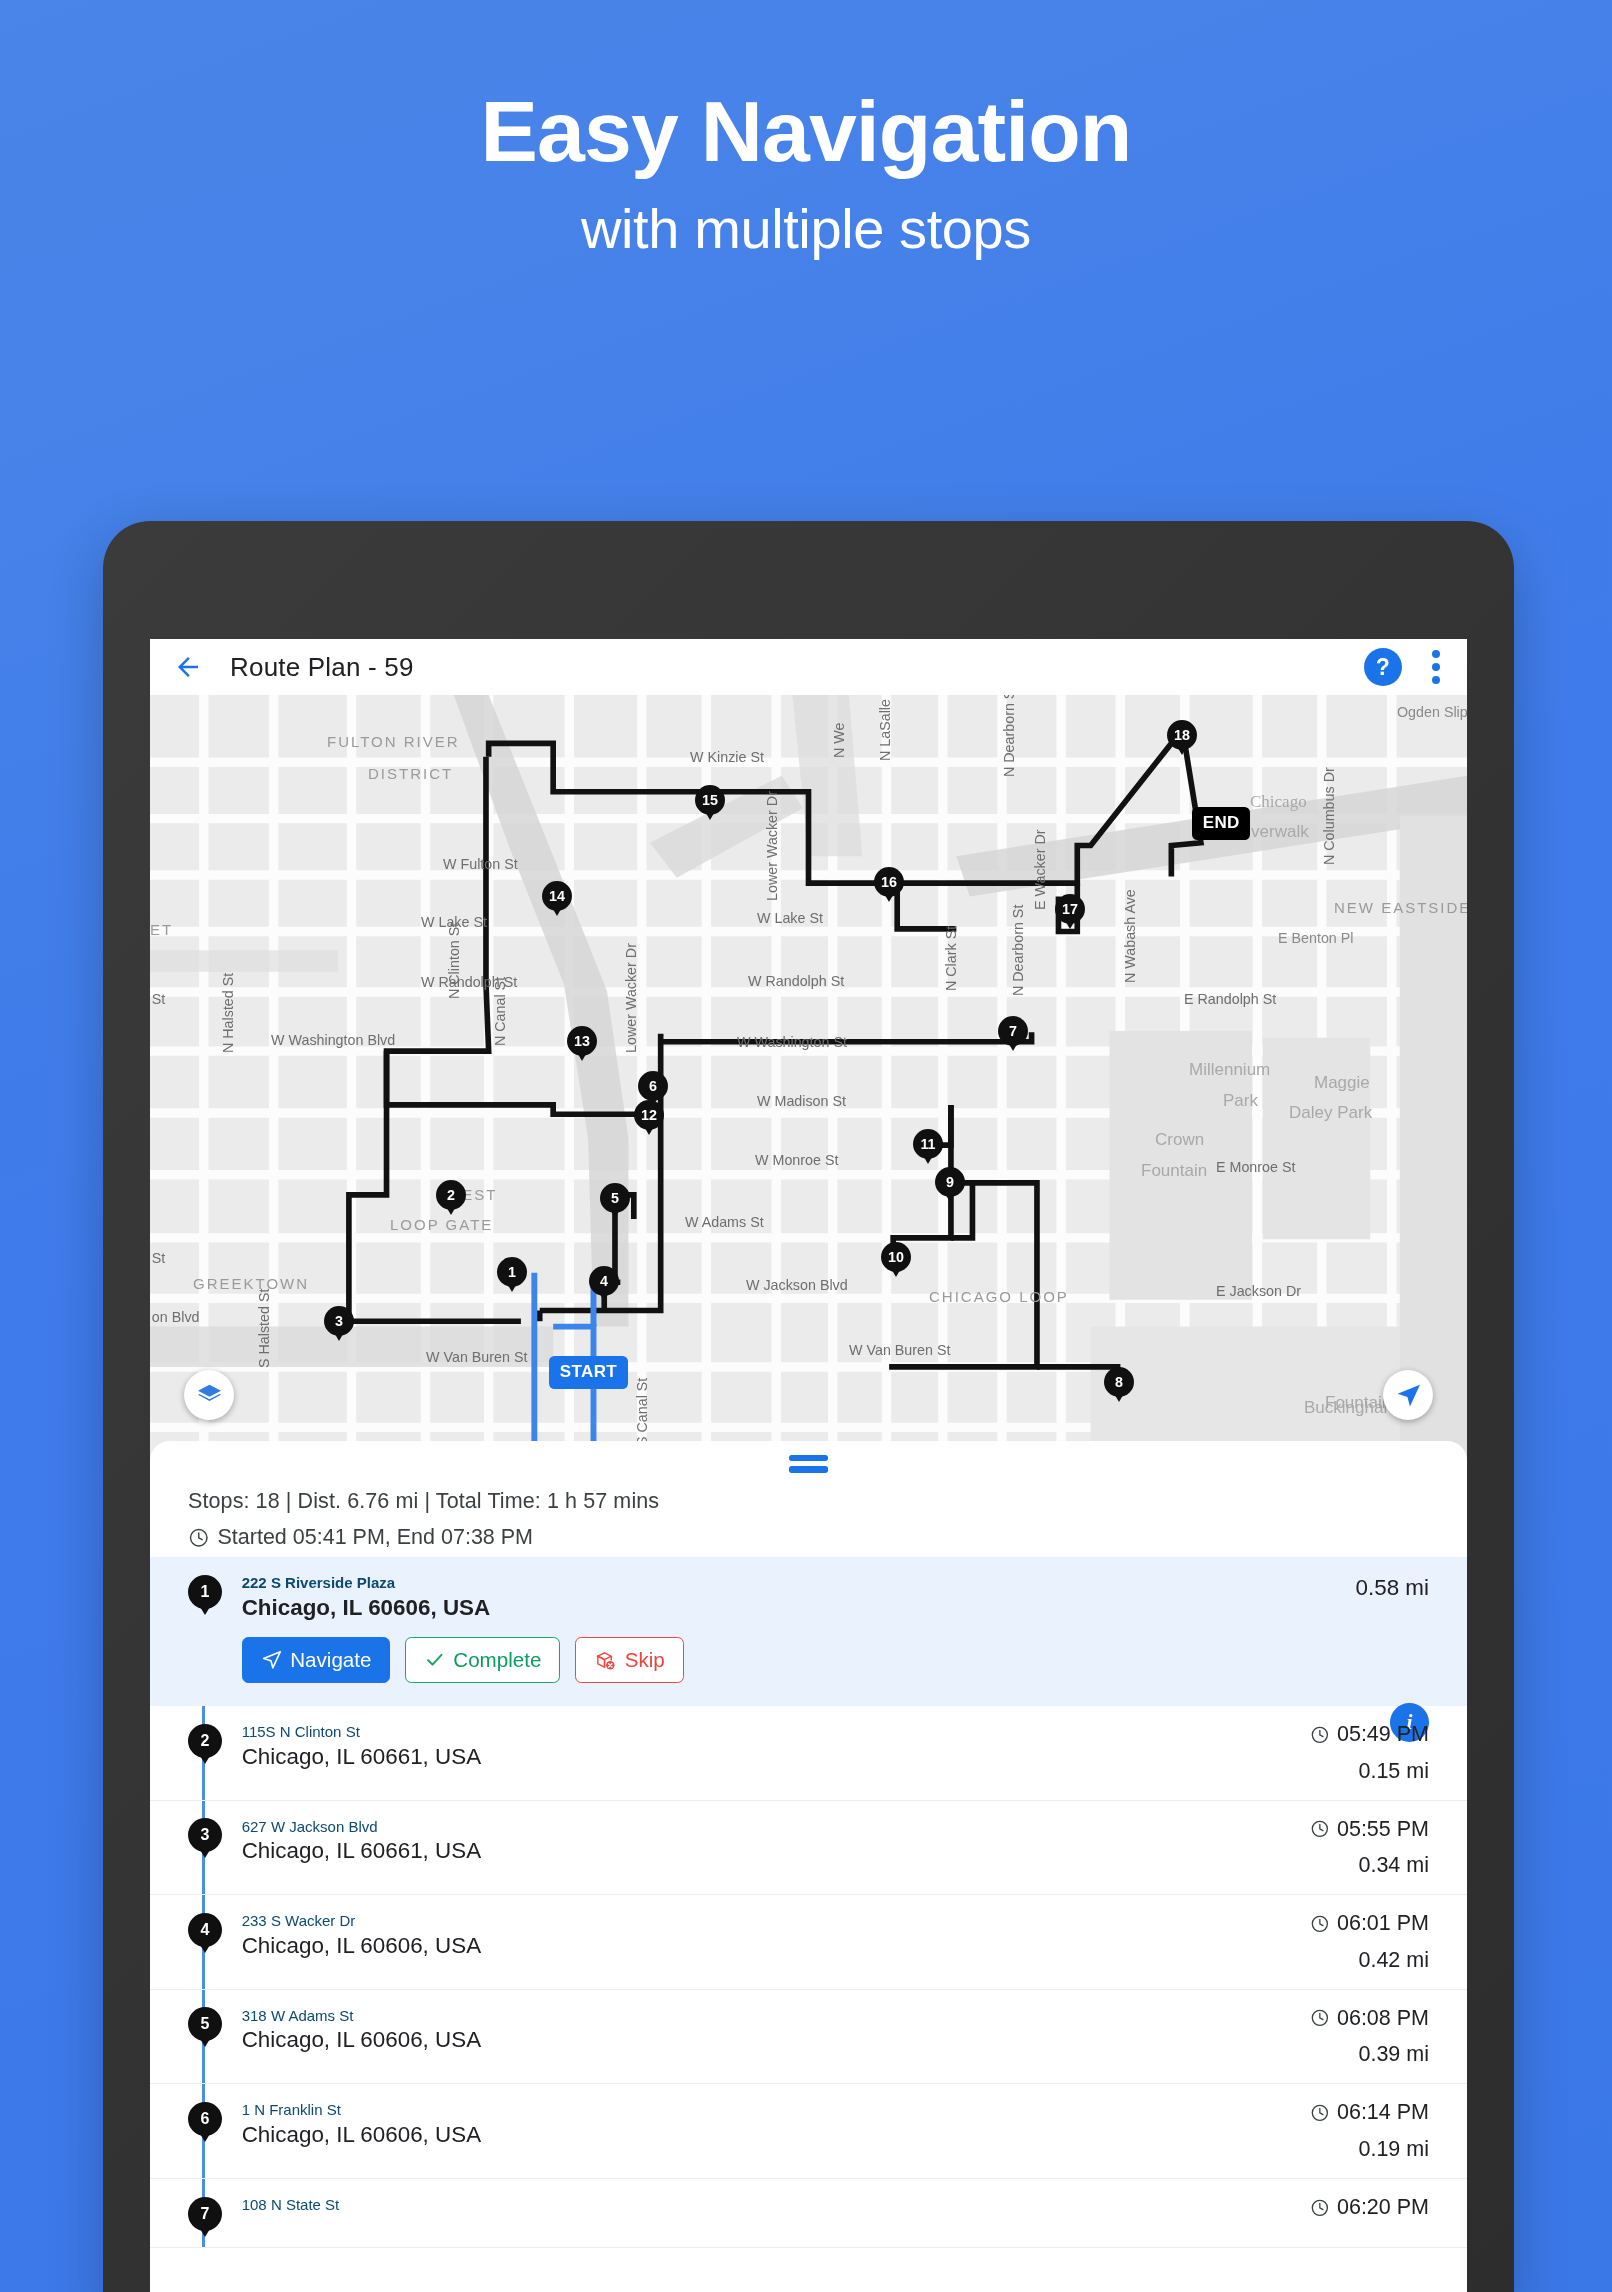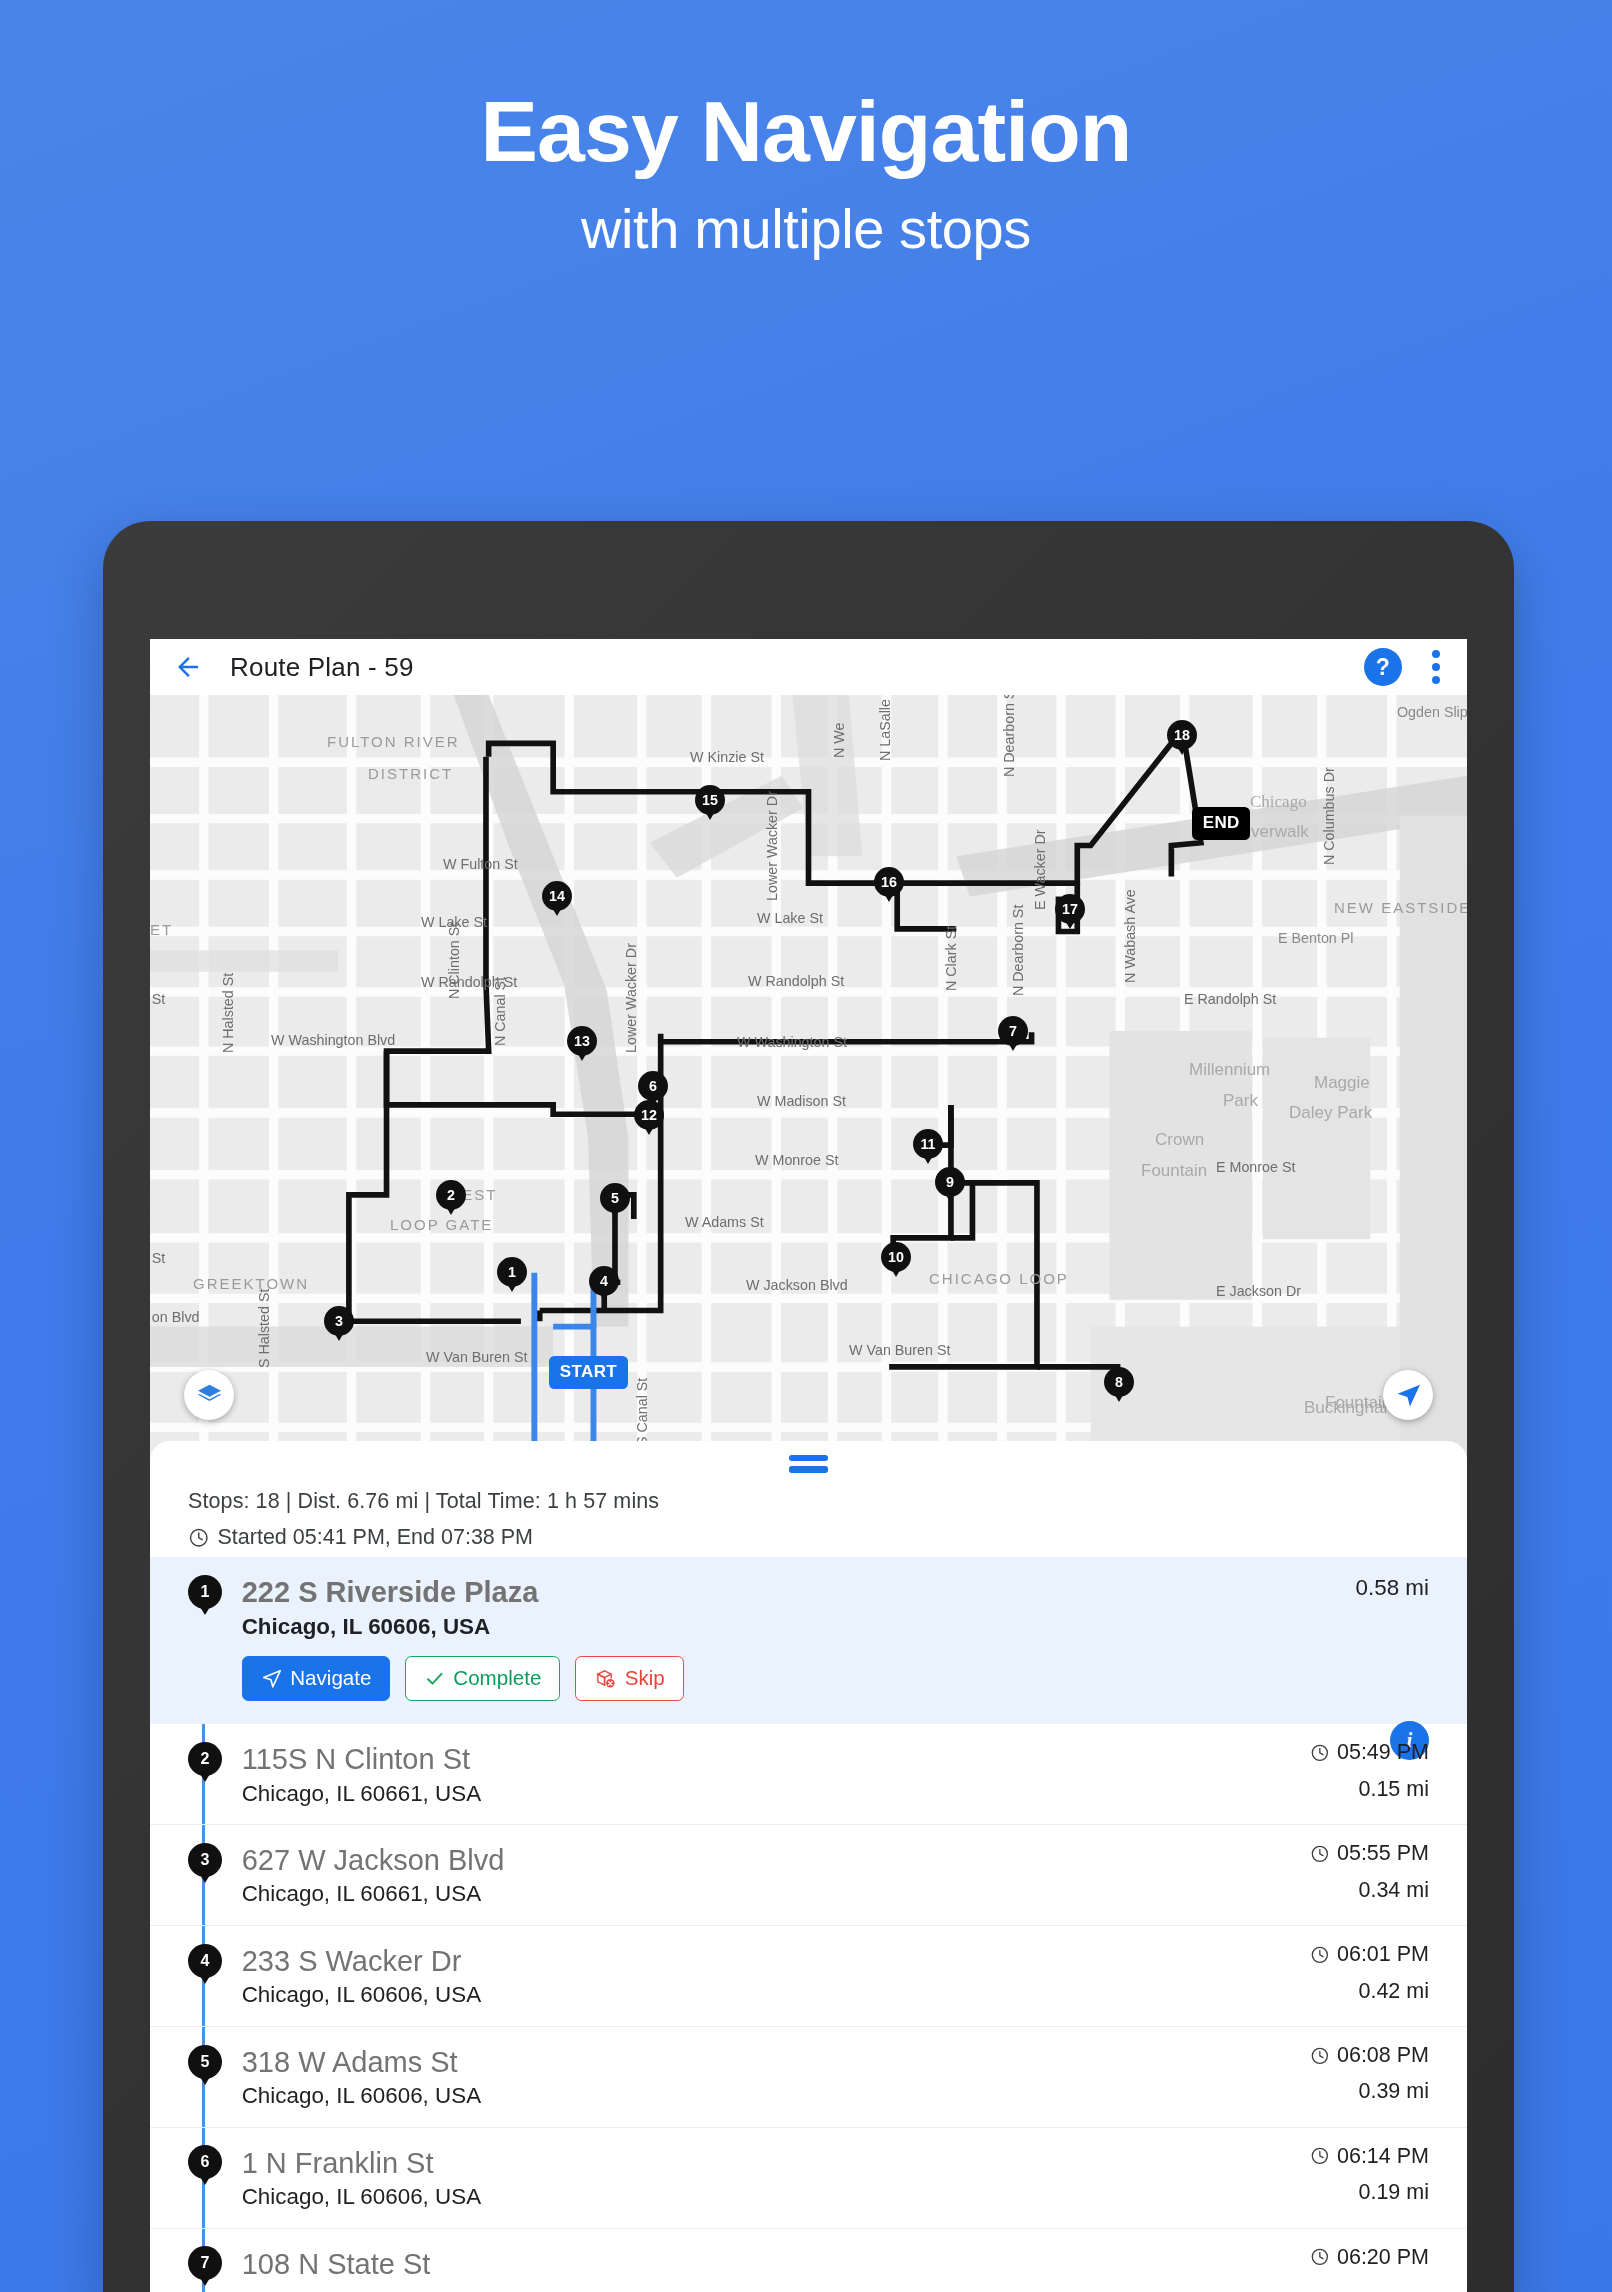--- a/index.html
+++ b/index.html
@@ -126,21 +126,21 @@
     background:#101010; color:#fff; font-size:16px; font-weight:bold;
     display:flex; align-items:center; justify-content:center; position:relative;
     margin-top:1.8px;
   }
   .pin::after {
     content:""; position:absolute; left:50%; top:27px; transform:translateX(-50%);
     width:0; height:0; border-left:8px solid transparent;
     border-right:8px solid transparent; border-top:13.4px solid #101010;
   }
   .stop-body { flex:1; margin-left:19.7px; }
-  .addr1 { font-size:29px; color:#737373; line-height:1.32; }
+  .addr1 { font-size:15px; color:#0c4a6e; line-height:1.32; }
   .addr2 { font-size:22.4px; color:#202124; line-height:1.32; }
   .stop.active .addr1, .stop.active .addr2 { font-weight:bold; }
   .eta { font-size:21.5px; color:#3c4043; margin-top:10.7px; }
 
   .actions { display:flex; gap:14.3px; margin-top:14.3px; }
   .btn {
     display:flex; align-items:center; gap:8px; font-size:20.6px;
     padding:9.9px 18px; border-radius:6.3px; cursor:pointer; font-weight:400;
   }
   .btn-nav { background:#1a73e8; color:#fff; border:1.8px solid #1a73e8; }
@@ -288,21 +288,21 @@
         <span class="map-label dark" style="left:288px;top:764px;">W Harrison St</span>
         <span class="map-label dark" style="left:652px;top:759px;">W Harrison St</span>
         <span class="map-label dark vert" style="left:882px;top:215px;">E Wacker Dr</span>
         <span class="map-label" style="left:1128px;top:235px;">E Benton Pl</span>
         <span class="map-label dark" style="left:1034px;top:296px;">E Randolph St</span>
         <span class="map-label dark" style="left:1066px;top:464px;">E Monroe St</span>
         <span class="map-label dark" style="left:1066px;top:588px;">E Jackson Dr</span>
         <span class="map-label area" style="left:43px;top:580px;">GREEKTOWN</span>
         <span class="map-label area" style="left:296px;top:491px;">WEST</span>
         <span class="map-label area" style="left:240px;top:521px;">LOOP GATE</span>
-        <span class="map-label area" style="left:779px;top:575px;">CHICAGO LOOP</span>
+        <span class="map-label area" style="left:779px;top:593px;">CHICAGO LOOP</span>
         <span class="map-label area" style="left:1184px;top:204px;">NEW EASTSIDE</span>
 
         <span class="map-label park" style="left:1039px;top:365px;">Millennium</span>
         <span class="map-label park" style="left:1073px;top:396px;">Park</span>
         <span class="map-label park" style="left:1164px;top:378px;">Maggie</span>
         <span class="map-label park" style="left:1139px;top:408px;">Daley Park</span>
         <span class="map-label park" style="left:1005px;top:435px;">Crown</span>
         <span class="map-label park" style="left:991px;top:466px;">Fountain</span>
         <span class="map-label park" style="left:1154px;top:667px;margin-top:36px;">Buckingham</span>
         <span class="map-label park" style="left:1175px;top:698px;">Fountain</span>

